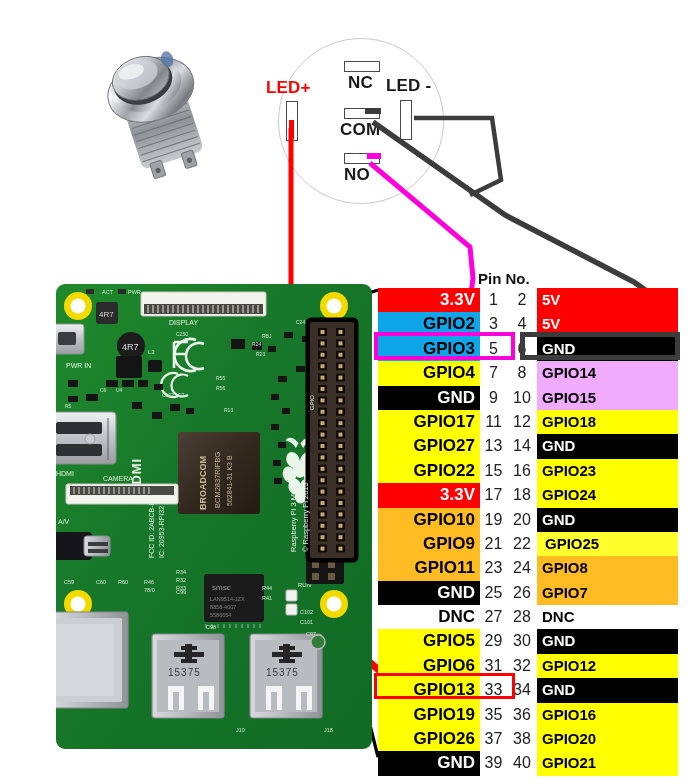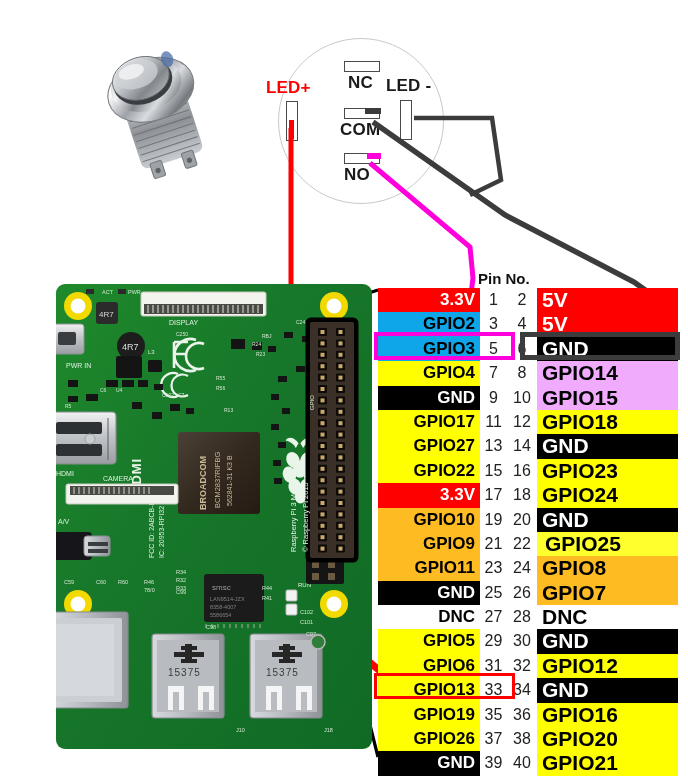--- a/index.html
+++ b/index.html
@@ -34,21 +34,21 @@
   #pin-table{left:378px;top:270px;width:300px;}
   #pin-no-label{position:absolute;left:100px;top:0px;font-size:15px;
       font-weight:bold;color:#111;}
   #rows{position:absolute;left:0;top:18px;width:300px;}
   .prow{display:flex;height:24.4px;align-items:stretch;}
   .lname{width:102px;text-align:right;font-size:17px;font-weight:bold;
       line-height:24.4px;padding-right:5px;box-sizing:border-box;color:#000;
       white-space:nowrap;overflow:visible;}
   .lnum{width:27px;text-align:center;font-size:16px;line-height:24.4px;color:#222;}
   .rnum{width:30px;text-align:center;font-size:16px;line-height:24.4px;color:#222;}
-  .rname{width:141px;text-align:left;font-size:21px;font-weight:bold;
+  .rname{width:141px;text-align:left;font-size:15px;font-weight:bold;
       line-height:24.4px;padding-left:5px;box-sizing:border-box;color:#000;
       white-space:nowrap;}
   .c-red{background:#fe0000;color:#fff !important;}
   .c-black{background:#000;color:#fff !important;}
   .c-yellow{background:#ffff00;}
   .c-green{background:#0ea5e9;}
   .c-blue{background:#f0abfc;}
   .c-orange{background:#ffbb22;}
   .c-yellow2{background:#ffff2e;padding-left:8px;}
   .c-none{background:transparent;}

